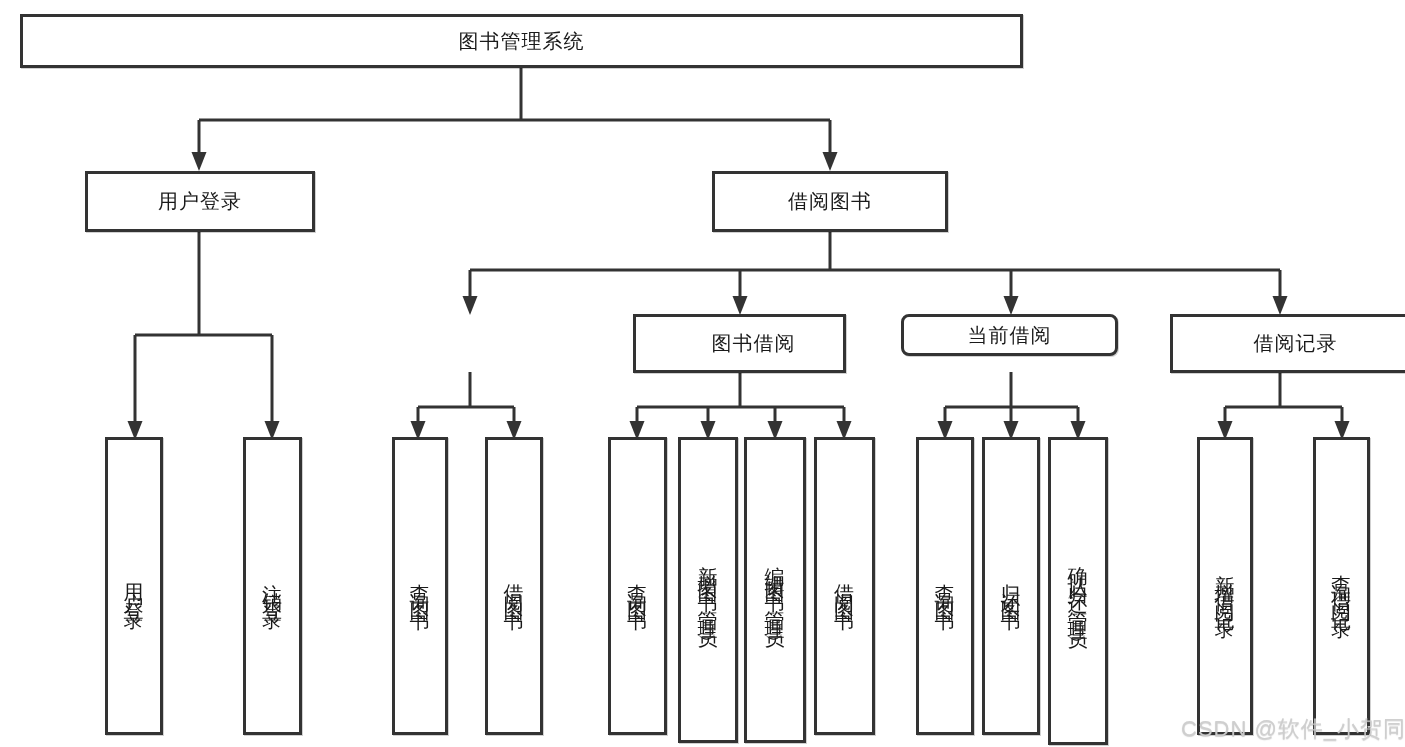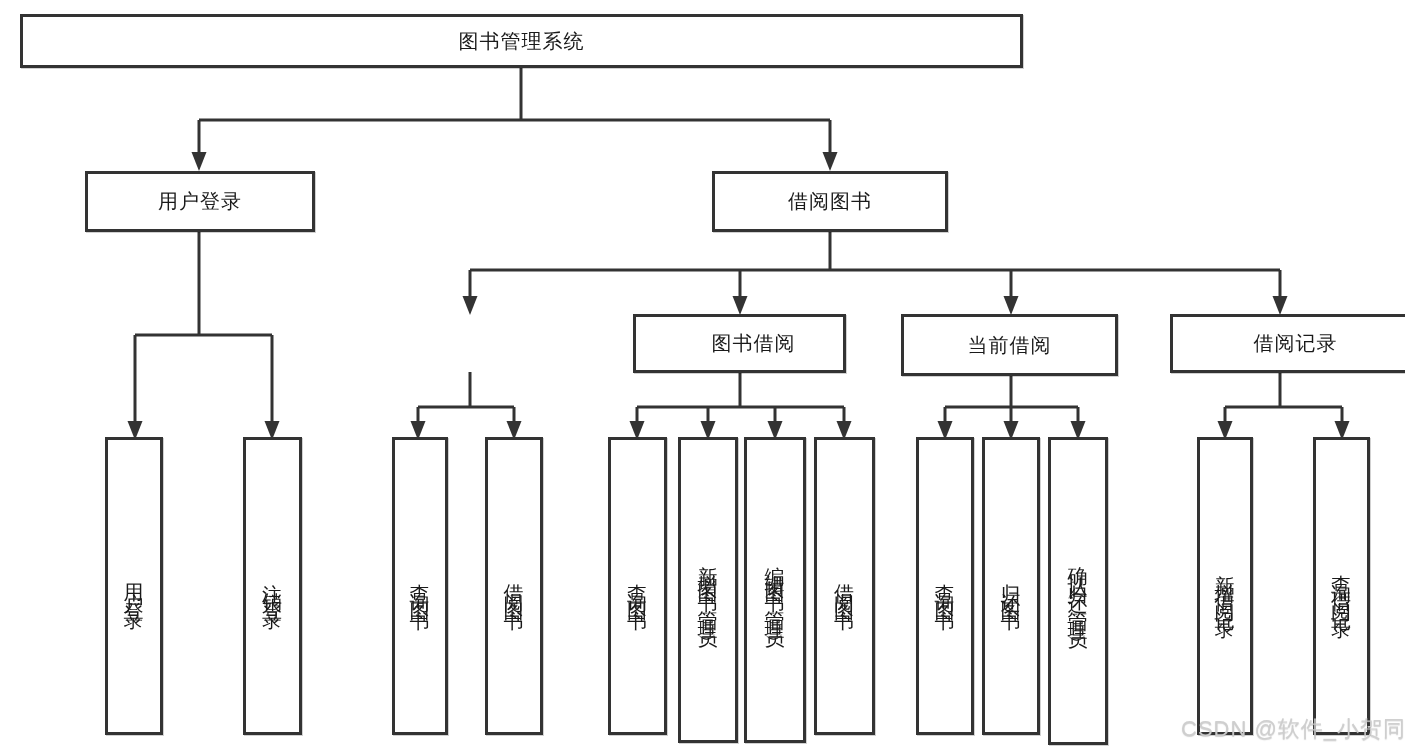--- a/index.html
+++ b/index.html
@@ -127,21 +127,21 @@
       <polygon points="1334.5,421 1349.5,421 1342,440"></polygon>
     </g>
   </svg>
 
   <div class="node h" style="left:20px; top:14px; width:1003px; height:54px;">图书管理系统</div>
 
   <div class="node h" style="left:85px; top:171px; width:230px; height:61px;">用户登录</div>
   <div class="node h" style="left:712px; top:171px; width:236px; height:61px;">借阅图书</div>
 
   <div class="node h" style="left:633px; top:314px; width:213px; height:59px;padding-left:28px;">图书借阅</div>
-  <div class="node h" style="left:901px; top:314px; width:217px; height:62px;">当前借阅</div>
+  <div class="node h" style="left:901px; top:314px; width:217px; height:42px;border-radius:8px;">当前借阅</div>
   <div class="node h" style="left:1170px; top:314px; width:251px; height:59px;">借阅记录</div>
 
   <div class="node v" style="left:105px; top:437px; width:58px; height:298px;">用户登录</div>
   <div class="node v" style="left:243px; top:437px; width:59px; height:298px;">注销登录</div>
 
   <div class="node v" style="left:392px; top:437px; width:56px; height:298px;">查询图书</div>
   <div class="node v" style="left:485px; top:437px; width:58px; height:298px;">借阅图书</div>
 
   <div class="node v" style="left:608px; top:437px; width:59px; height:298px;">查询图书</div>
   <div class="node v" style="left:678px; top:437px; width:60px; height:306px;">新增图书（管理员）</div>

